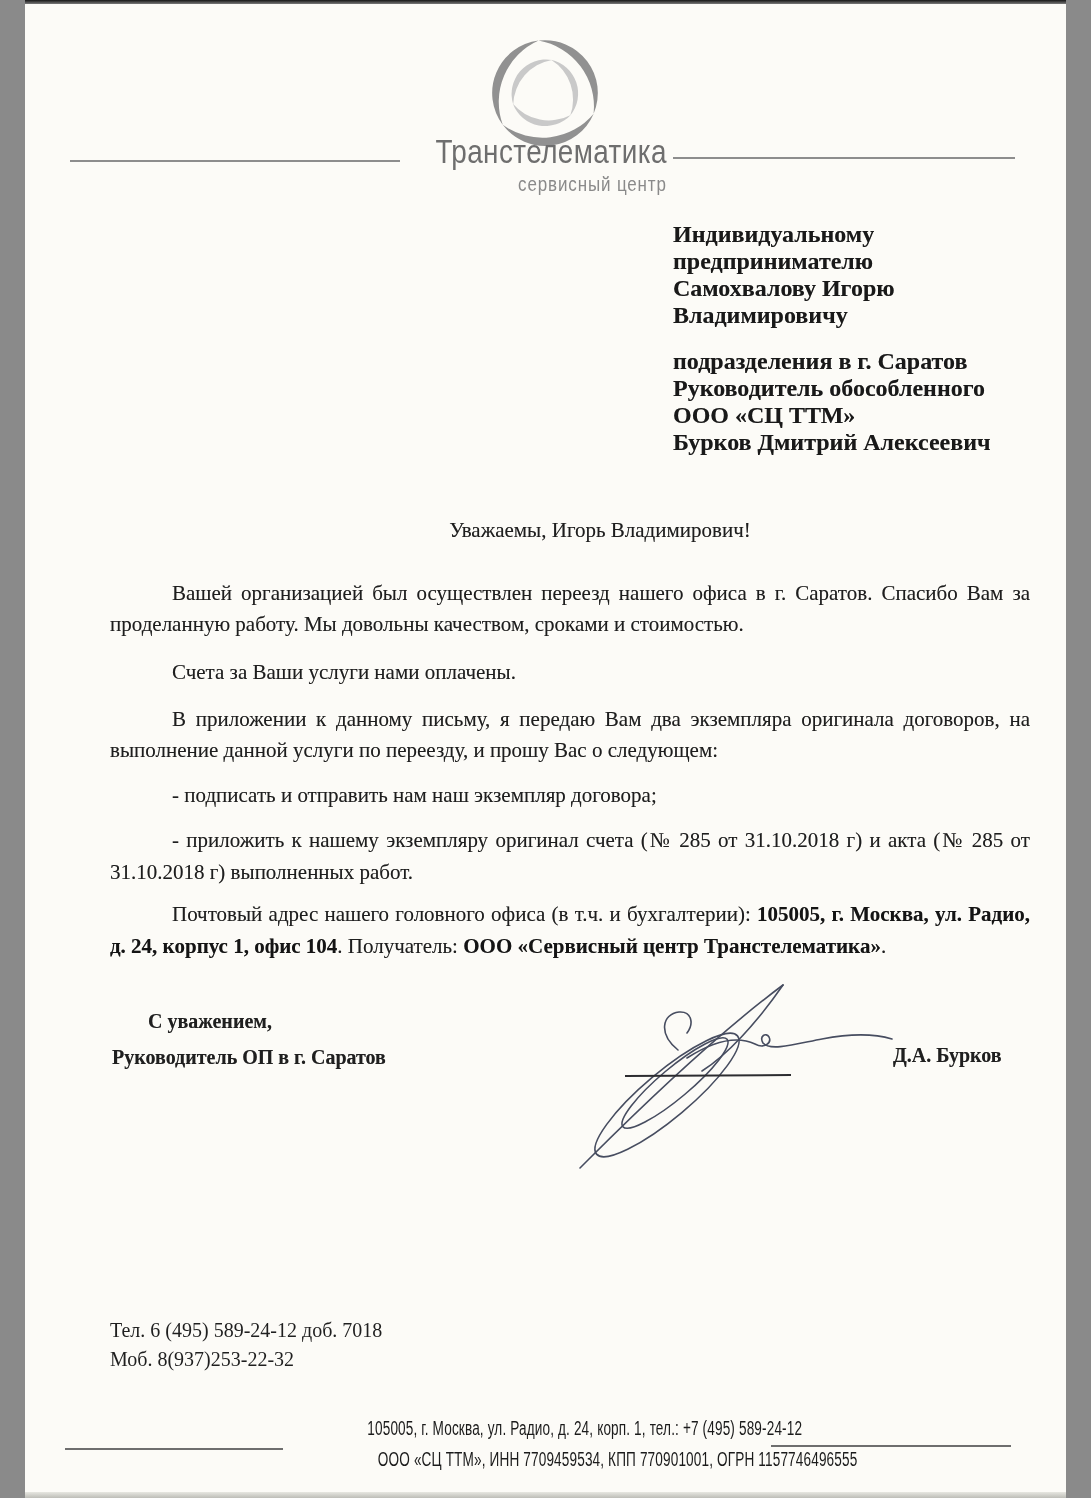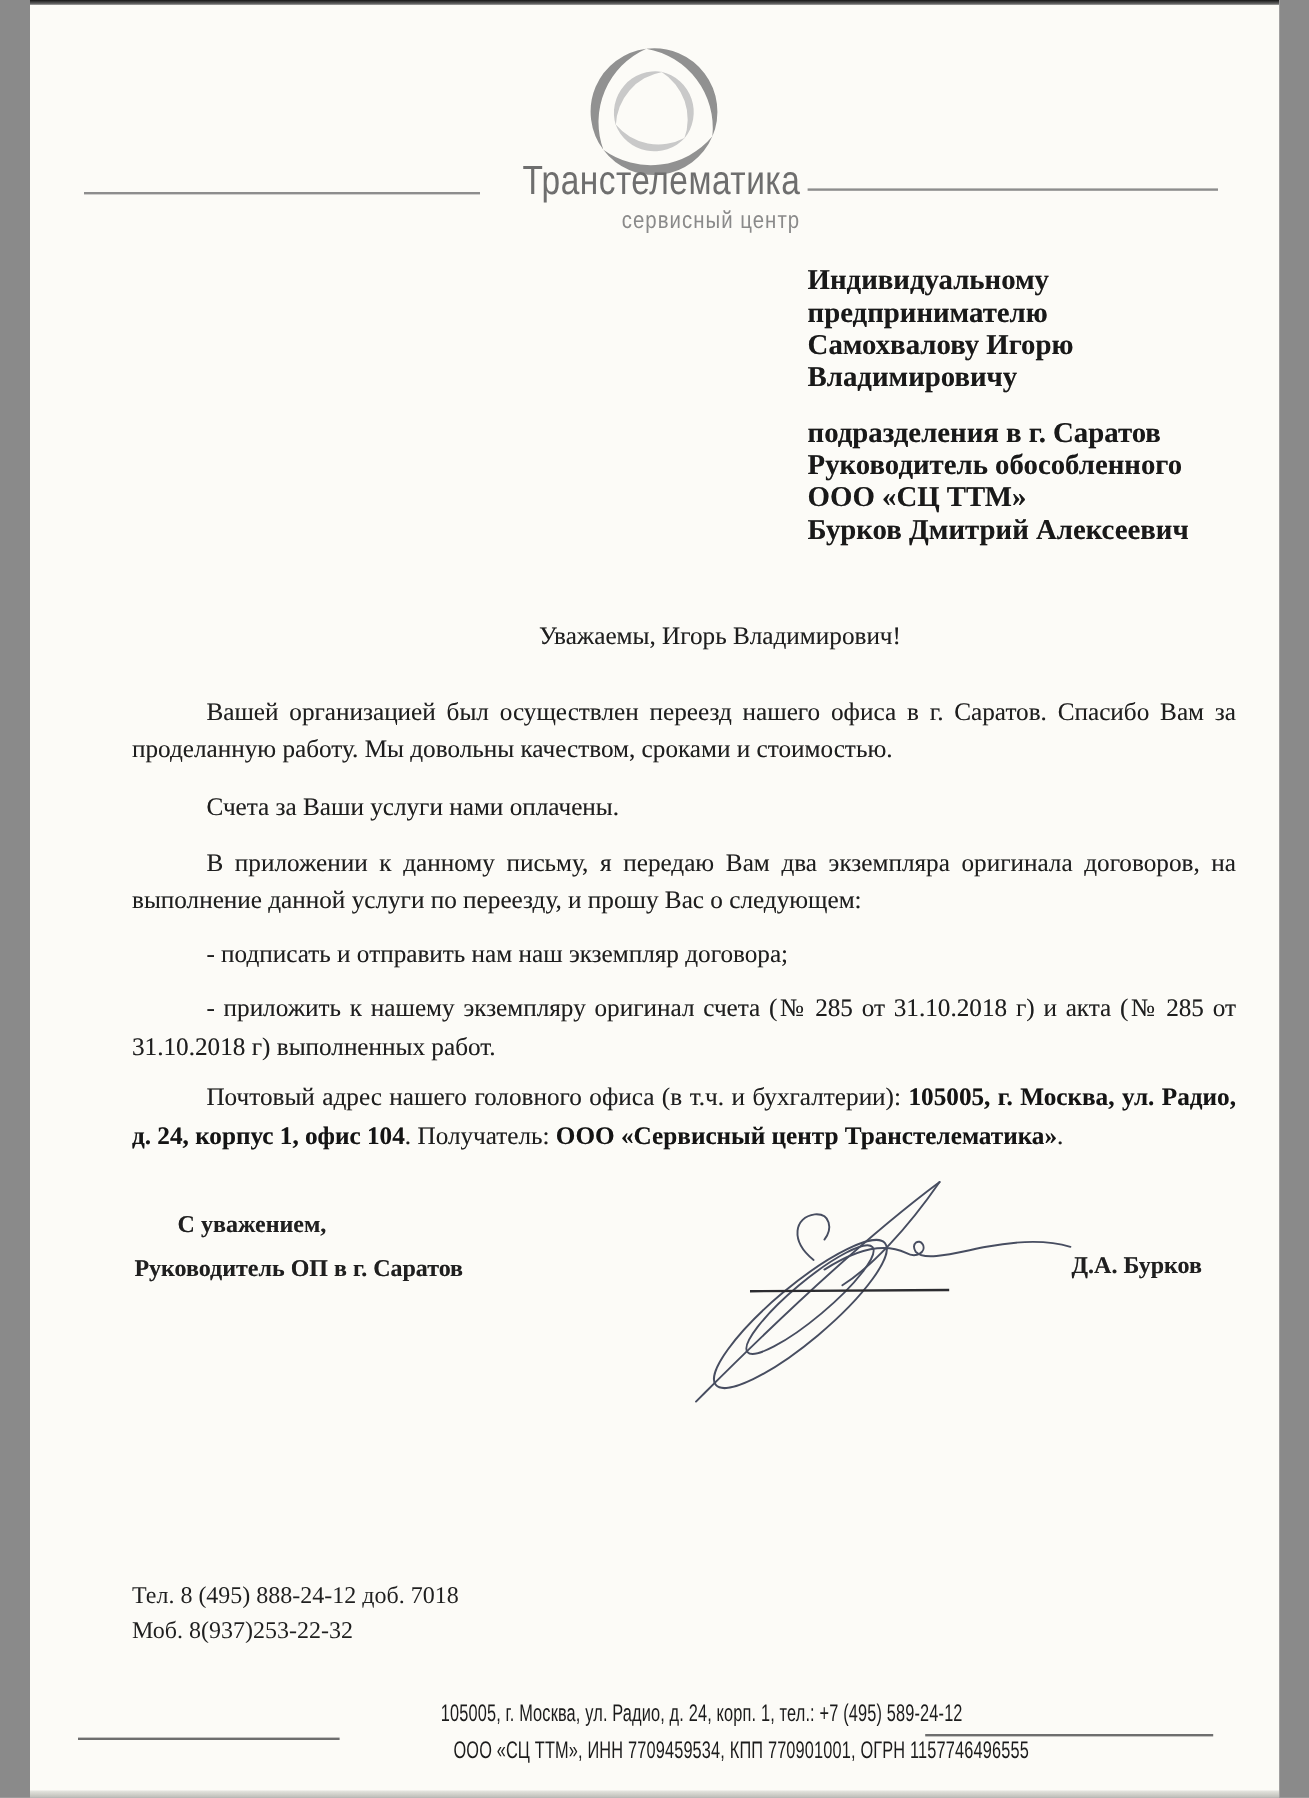--- a/index.html
+++ b/index.html
@@ -143,21 +143,21 @@
       <ellipse cx="115" cy="113" rx="68" ry="15" transform="rotate(-40 115 113)"></ellipse>
       <path d="M 118,80 C 98,64 102,44 119,42 C 132,41 134,54 127,63"></path>
       <path d="M 127,88 C 155,70 178,66 195,74 C 204,79 212,73 209,67 C 206,62 199,66 203,73 C 210,82 240,73 262,69 C 288,64 312,63 332,69"></path>
     </g>
     <path d="M 65,106 L 231,105" fill="none" stroke="#2c2c30" stroke-width="2"></path>
   </svg>
 
   <div class="sig-name">Д.А. Бурков</div>
 
   <div class="contacts">
-    <p>Тел. 8 (495) 888-24-12 доб. 7018</p>
+    <p>Тел. 6 (495) 589-24-12 доб. 7018</p>
     <p>Моб. 8(937)253-22-32</p>
   </div>
 
   <div class="rule rule-ftr-left"></div>
   <div class="rule rule-ftr-right"></div>
   <div class="footer-text">
     <div><span class="condense">105005, г. Москва, ул. Радио, д. 24, корп. 1, тел.: +7 (495) 589-24-12</span></div>
     <div><span class="condense">ООО «СЦ ТТМ», ИНН 7709459534, КПП 770901001, ОГРН 1157746496555</span></div>
   </div>
 

